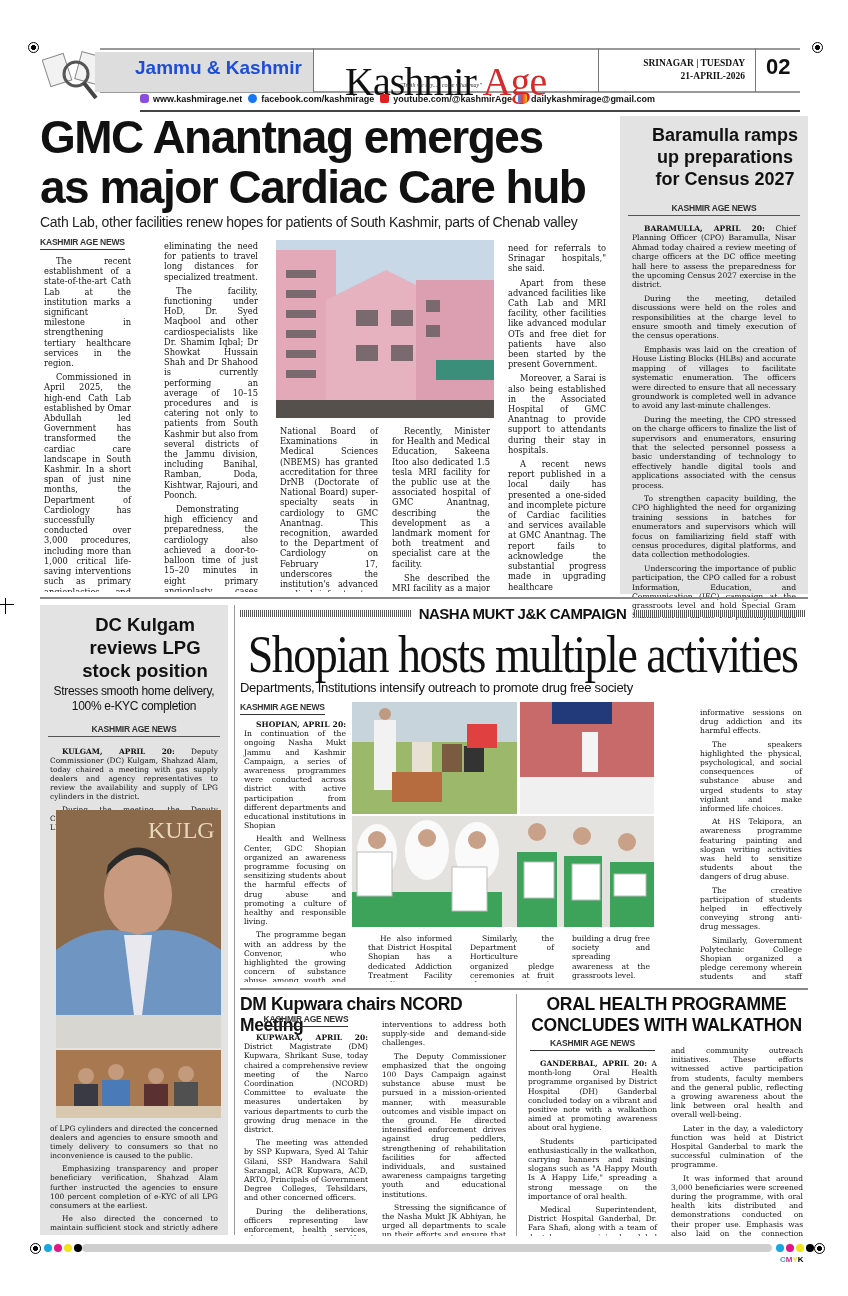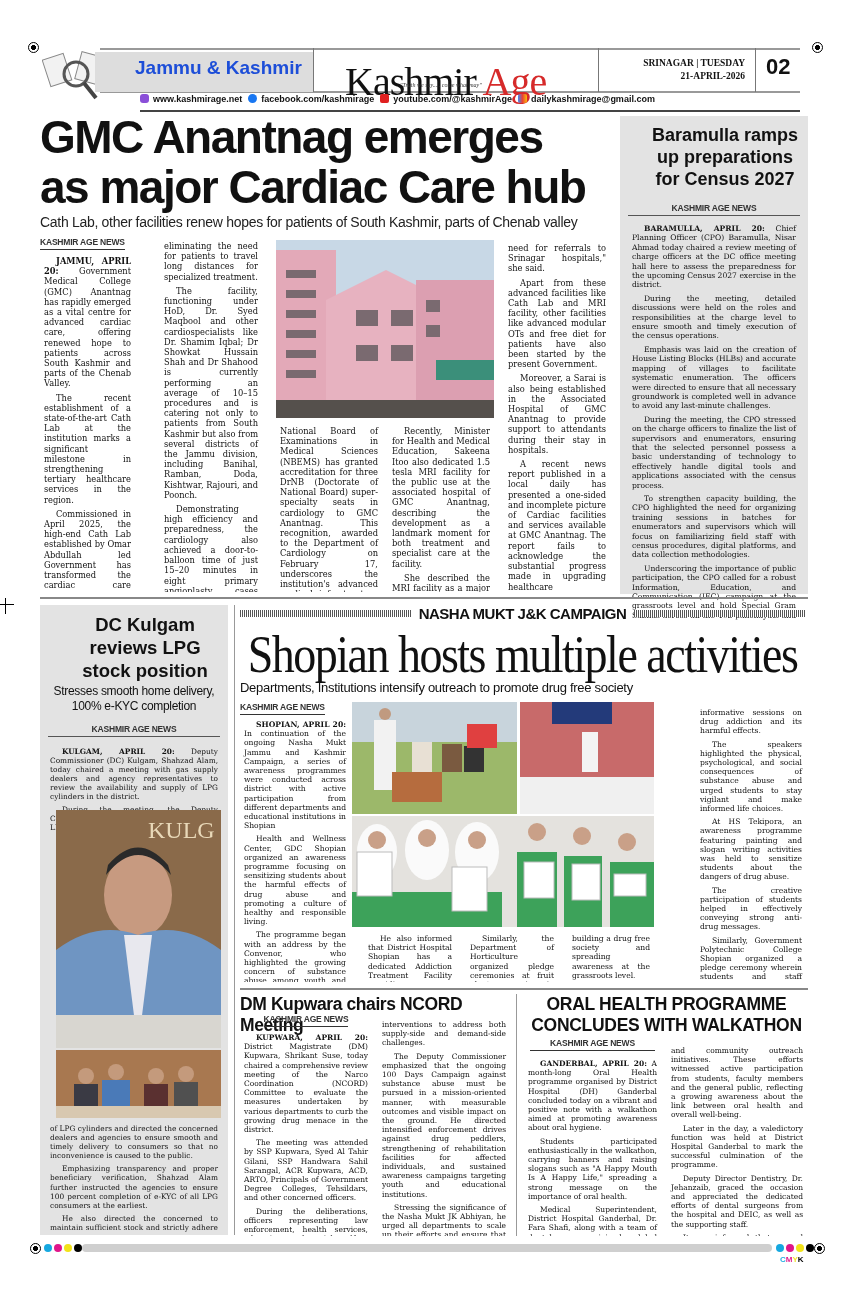--- a/index.html
+++ b/index.html
@@ -79,21 +79,20 @@
 
 <article>
   <h1 class="lead-h" style="margin:0">
     <div>GMC Anantnag emerges</div>
     <div>as major Cardiac Care hub</div>
   </h1>
   <div class="lead-sub">Cath Lab, other facilities renew hopes for patients of South Kashmir, parts of Chenab valley</div>
 
   <div class="col" style="left:40px;top:237px;width:95px;height:355px">
     <div style="text-align:left;margin-bottom:6px"><span class="byline">KASHMIR AGE NEWS</span></div>
-    <p><b>JAMMU, APRIL 20:</b> <span>Government Medical College (GMC) Anantnag has rapidly emerged as a vital centre for advanced cardiac care, offering renewed hope to patients across South Kashmir and parts of the Chenab Valley.</span></p>
     <p>The recent establishment of a state-of-the-art Cath Lab at the institution marks a significant milestone in strengthening tertiary healthcare services in the region.</p>
     <p>Commissioned in April 2025, the high-end Cath Lab established by Omar Abdullah led Government has transformed the cardiac care landscape in South Kashmir. In a short span of just nine months, the Department of Cardiology has successfully conducted over 3,000 procedures, including more than 1,000 critical life-saving interventions such as primary angioplasties and pacemaker implantations.</p>
 
   </div>
   <div class="col" style="left:160px;top:237px;width:102px;height:355px">
     <p style="text-indent:0">eliminating the need for patients to travel long distances for specialized treatment.</p>
     <p>The facility, functioning under HoD, Dr. Syed Maqbool and other cardiospecialists like Dr. Shamim Iqbal; Dr Showkat Hussain Shah and Dr Shahood is currently performing an average of 10–15 procedures and is catering not only to patients from South Kashmir but also from several districts of the Jammu division, including Banihal, Ramban, Doda, Kishtwar, Rajouri, and Poonch.</p>
     <p>Demonstrating high efficiency and preparedness, the cardiology also achieved a door-to-balloon time of just 15–20 minutes in eight primary angioplasty cases handled within a 12-hour window, an indicator of adherence to top clinical standards in emergency cardiac care.</p>
 
   </div>
@@ -307,21 +306,20 @@
   <div class="col" style="left:524px;top:1038px;width:137px;height:198px;font-size:7.5px;line-height:9.2px">
     <div style="text-align:center;margin-bottom:8px"><span class="byline" style="padding:0 20px 2px">KASHMIR AGE NEWS</span></div>
     <p><b>GANDERBAL, APRIL 20:</b> <span>A month-long Oral Health programme organised by District Hospital (DH) Ganderbal concluded today on a vibrant and positive note with a walkathon aimed at promoting awareness about oral hygiene.</span></p>
     <p>Students participated enthusiastically in the walkathon, carrying banners and raising slogans such as "A Happy Mouth Is A Happy Life," spreading a strong message on the importance of oral health.</p>
     <p>Medical Superintendent, District Hospital Ganderbal, Dr. Fara Shafi, along with a team of dental surgeons, joined and led the walkathon, boosting the morale of participants.</p>
 
   </div>
   <div class="col" style="left:667px;top:1042px;width:140px;height:194px;font-size:7.5px;line-height:9.2px">
     <p style="text-indent:0">and community outreach initiatives. These efforts witnessed active participation from students, faculty members and the general public, reflecting a growing awareness about the link between oral health and overall well-being.</p>
     <p>Later in the day, a valedictory function was held at District Hospital Ganderbal to mark the successful culmination of the programme.</p>
-    <p>Deputy Director Dentistry, Dr. Jehanzaib, graced the occasion and appreciated the dedicated efforts of dental surgeons from the hospital and DEIC, as well as the supporting staff.</p>
     <p>It was informed that around 3,000 beneficiaries were screened during the programme, with oral health kits distributed and demonstrations conducted on their proper use. Emphasis was also laid on the connection between oral health and other medical conditions.</p>
   </div>
 </article>
 
 <footer>
   <div class="abs reg" style="left:30px;top:1243px"></div>
   <div class="cmyk" style="left:44px">
     <span style="background:#16a8e0"></span>
       <span style="background:#e0168a"></span>
       <span style="background:#f2e21a"></span>

